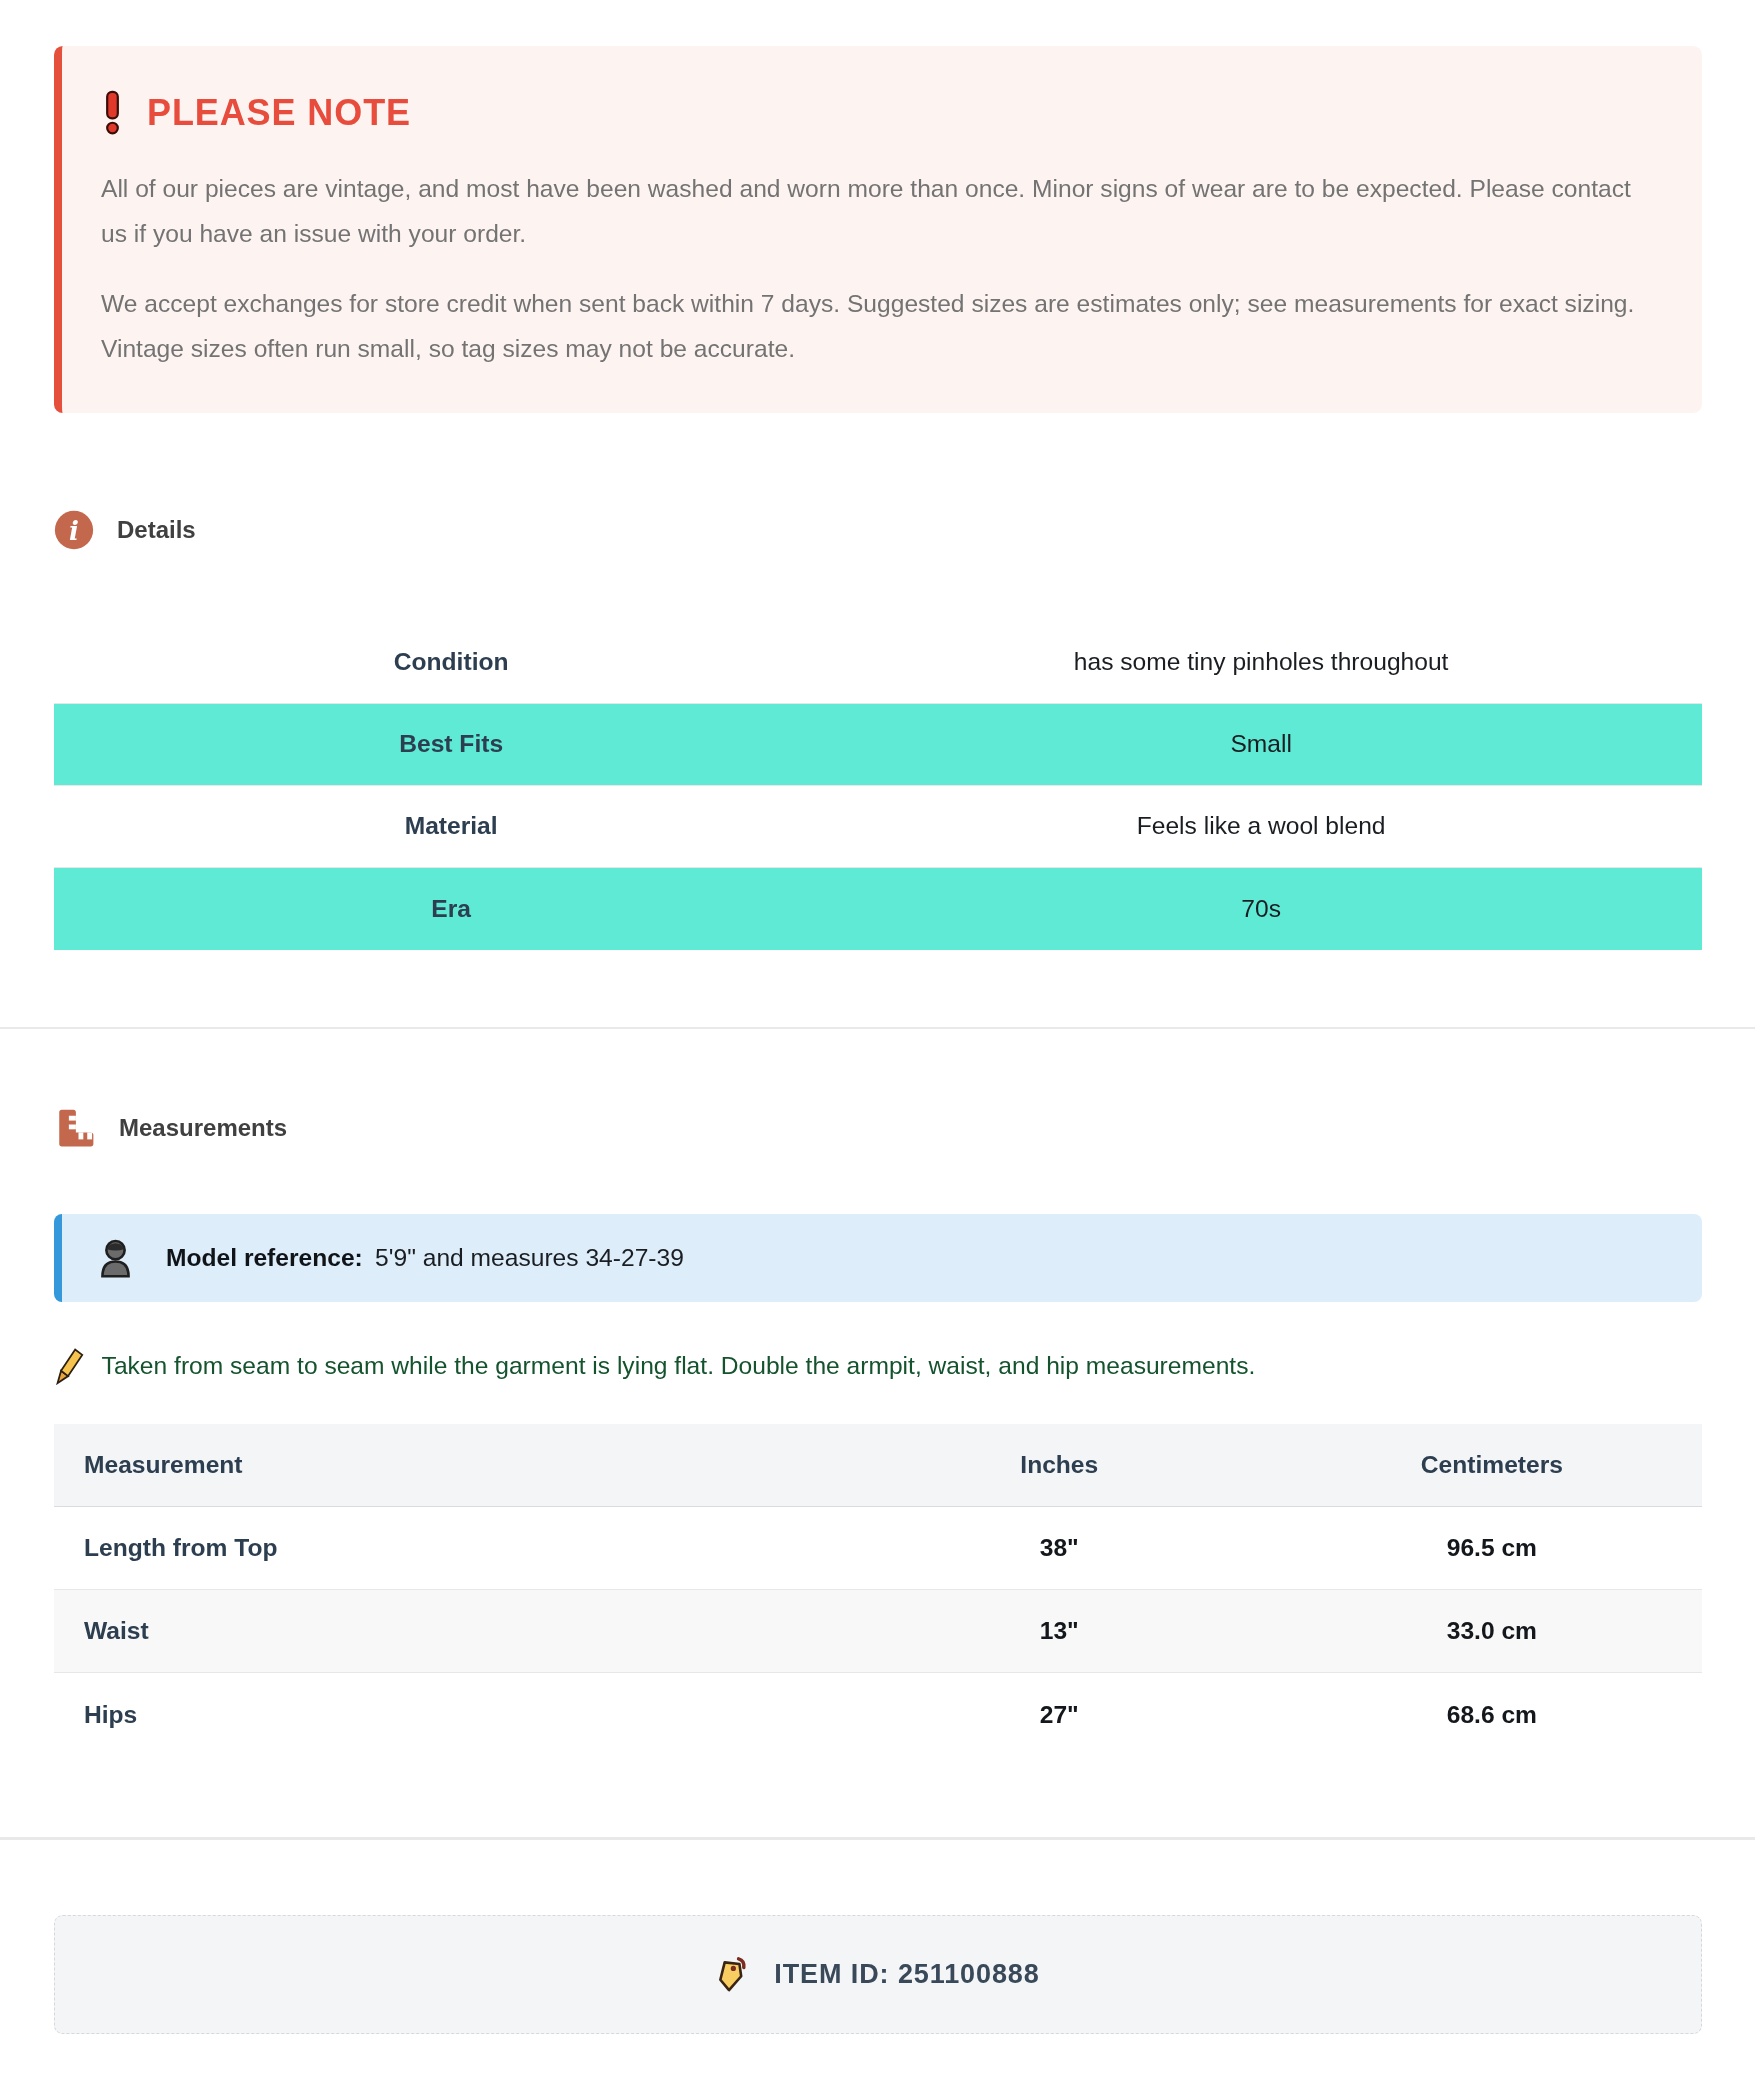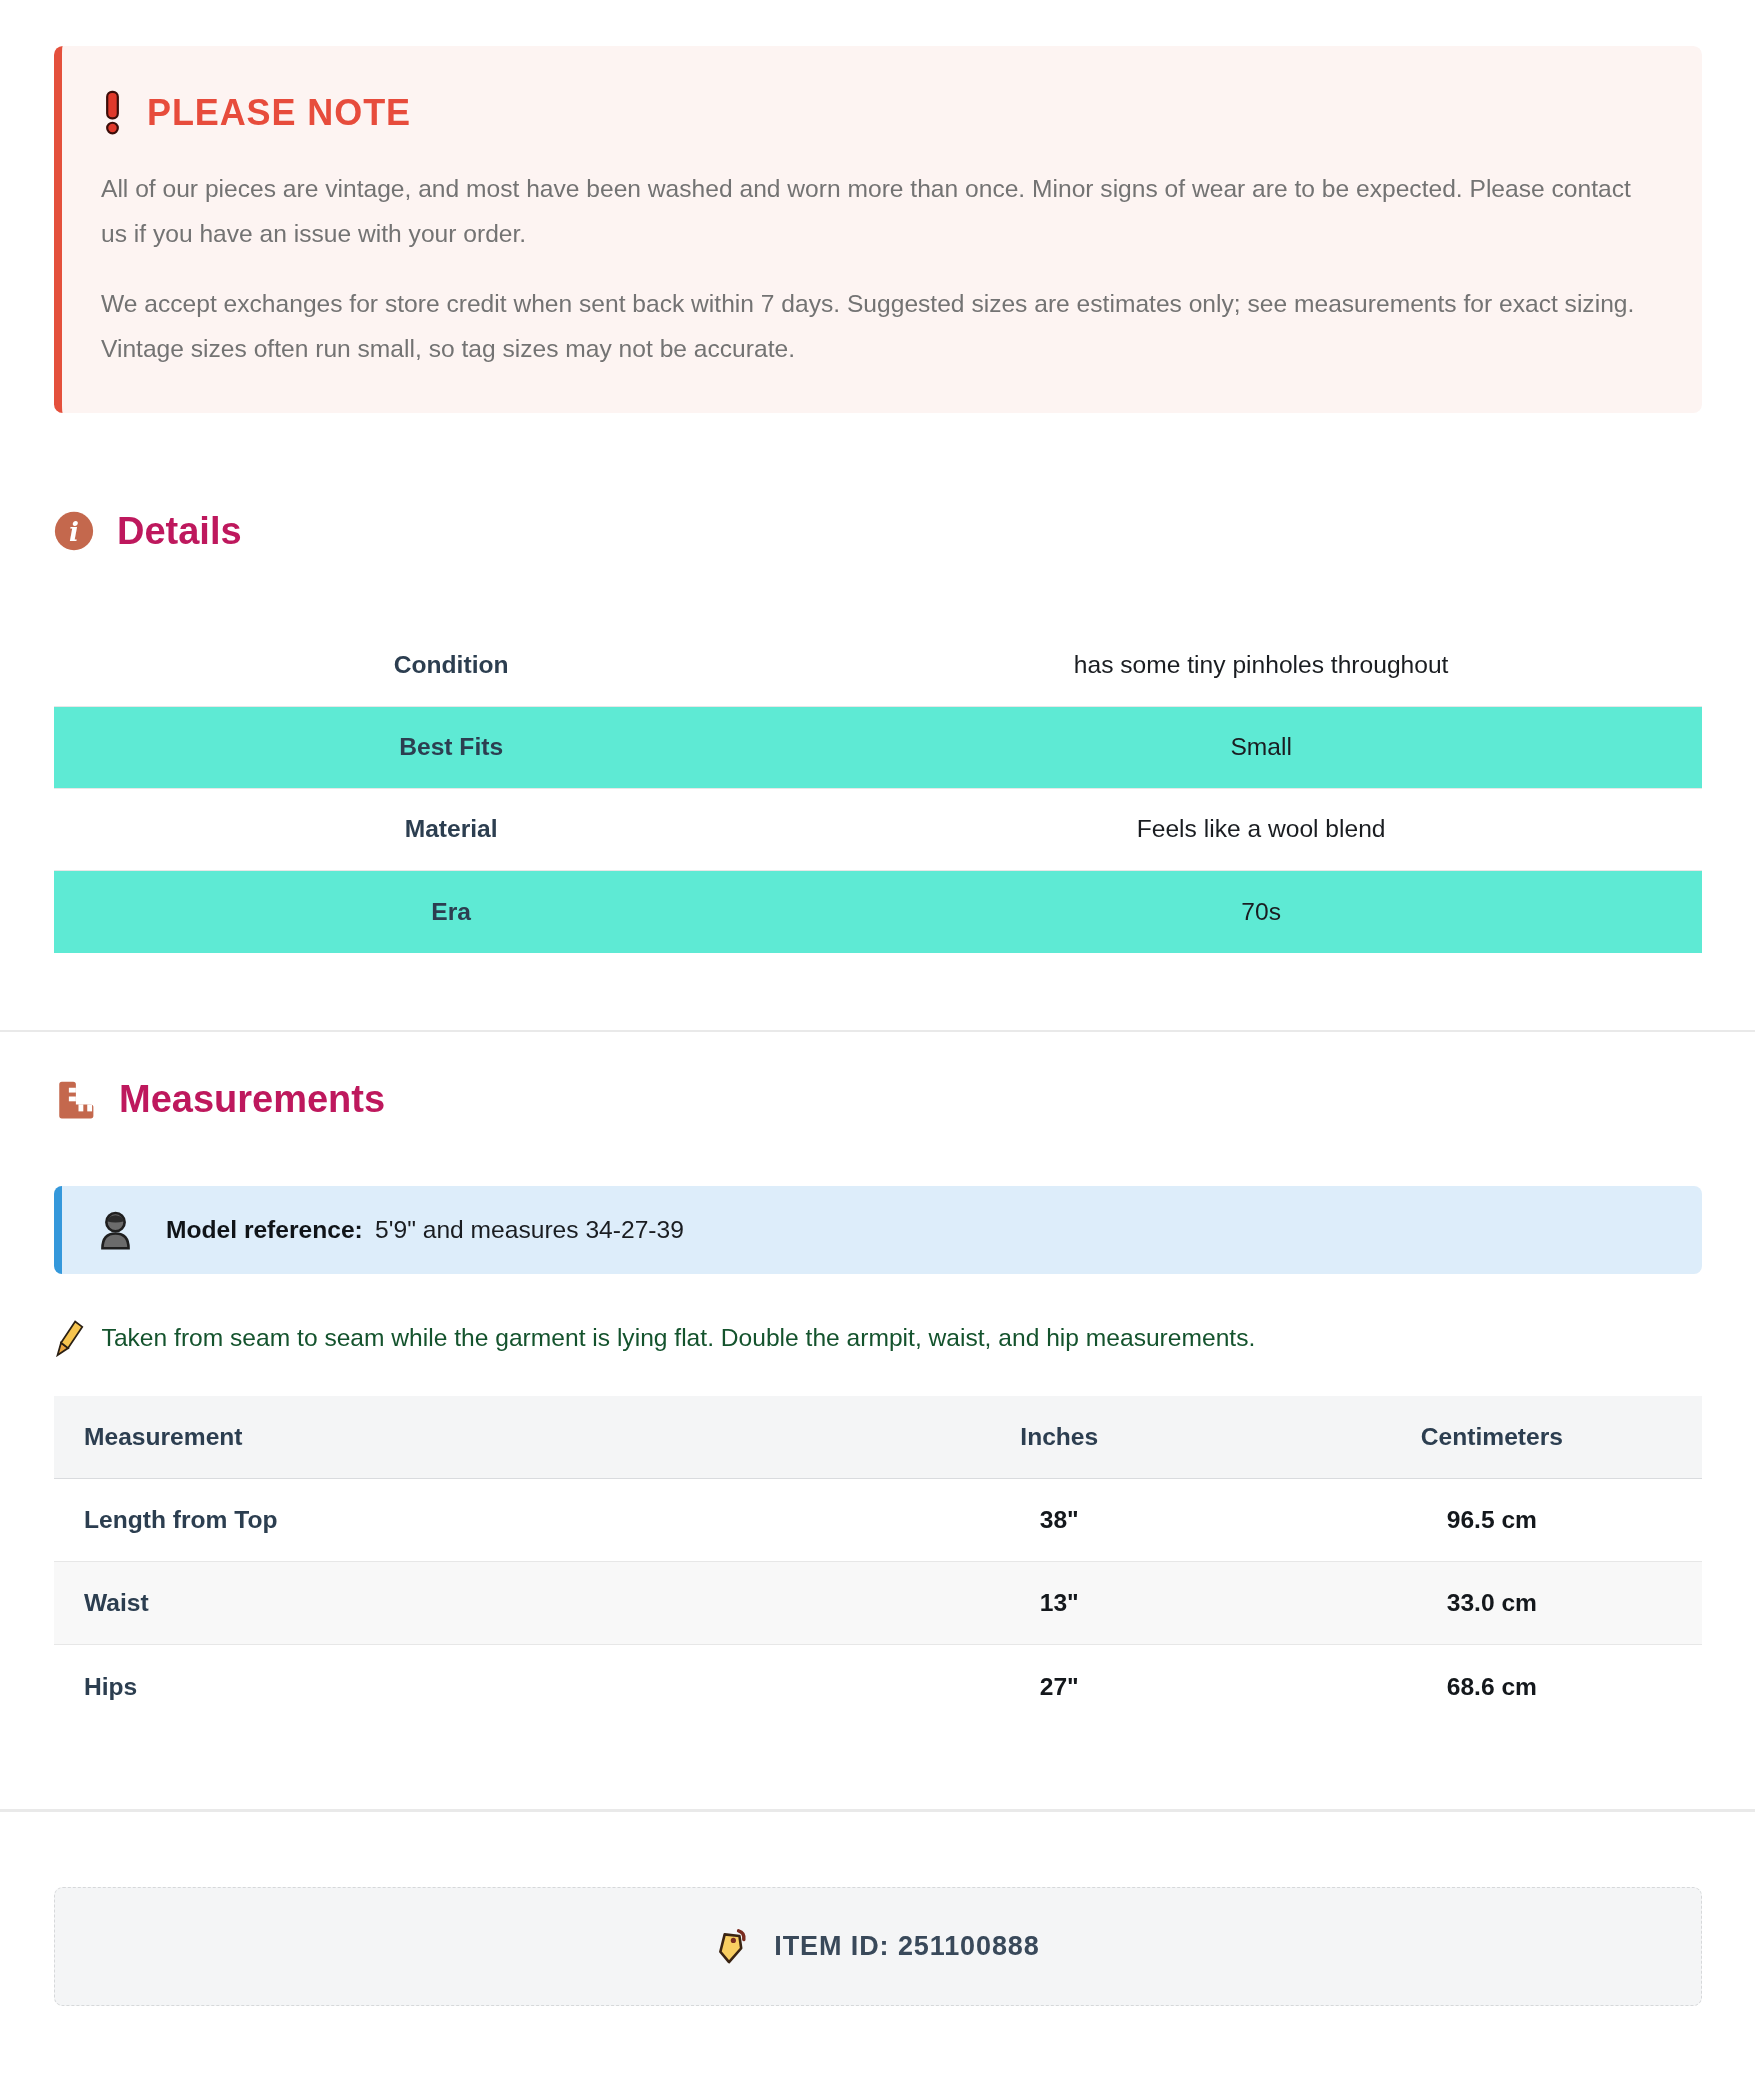--- a/index.html
+++ b/index.html
@@ -42,25 +42,25 @@
   }
   .alert p + p { margin-top: 24.6px; }
 
   
   .section-head {
     display: flex;
     align-items: center;
     gap: 23px;
     margin: 97px 54px 0;
   }
-  .section-head.m { margin-top: 46px; }
+  .section-head.m { margin-top: 78px; }
   .section-head h2 {
-    font-size: 38px;
+    font-size: 24px;
     font-weight: 600;
-    color: #be185d;
+    color: #404040;
   }
 
   
   .d-table { margin: 72px 54px 0; text-align: center; }
   .d-row {
     display: flex;
     align-items: center;
     height: 82px;
     background: #ffffff;
     border-bottom: 1.8px solid #e7e7e7;

